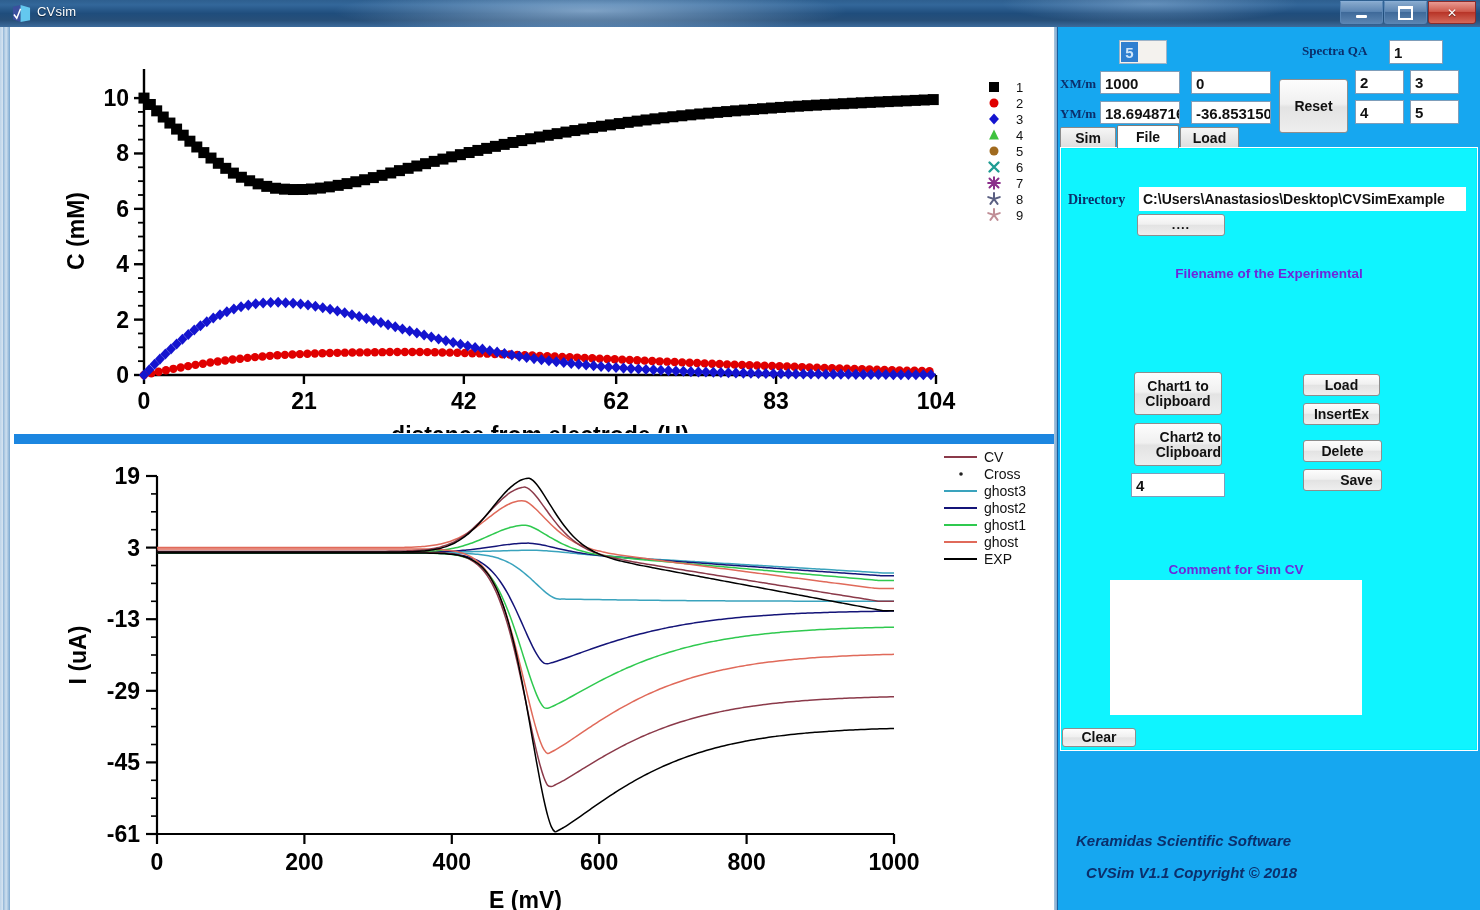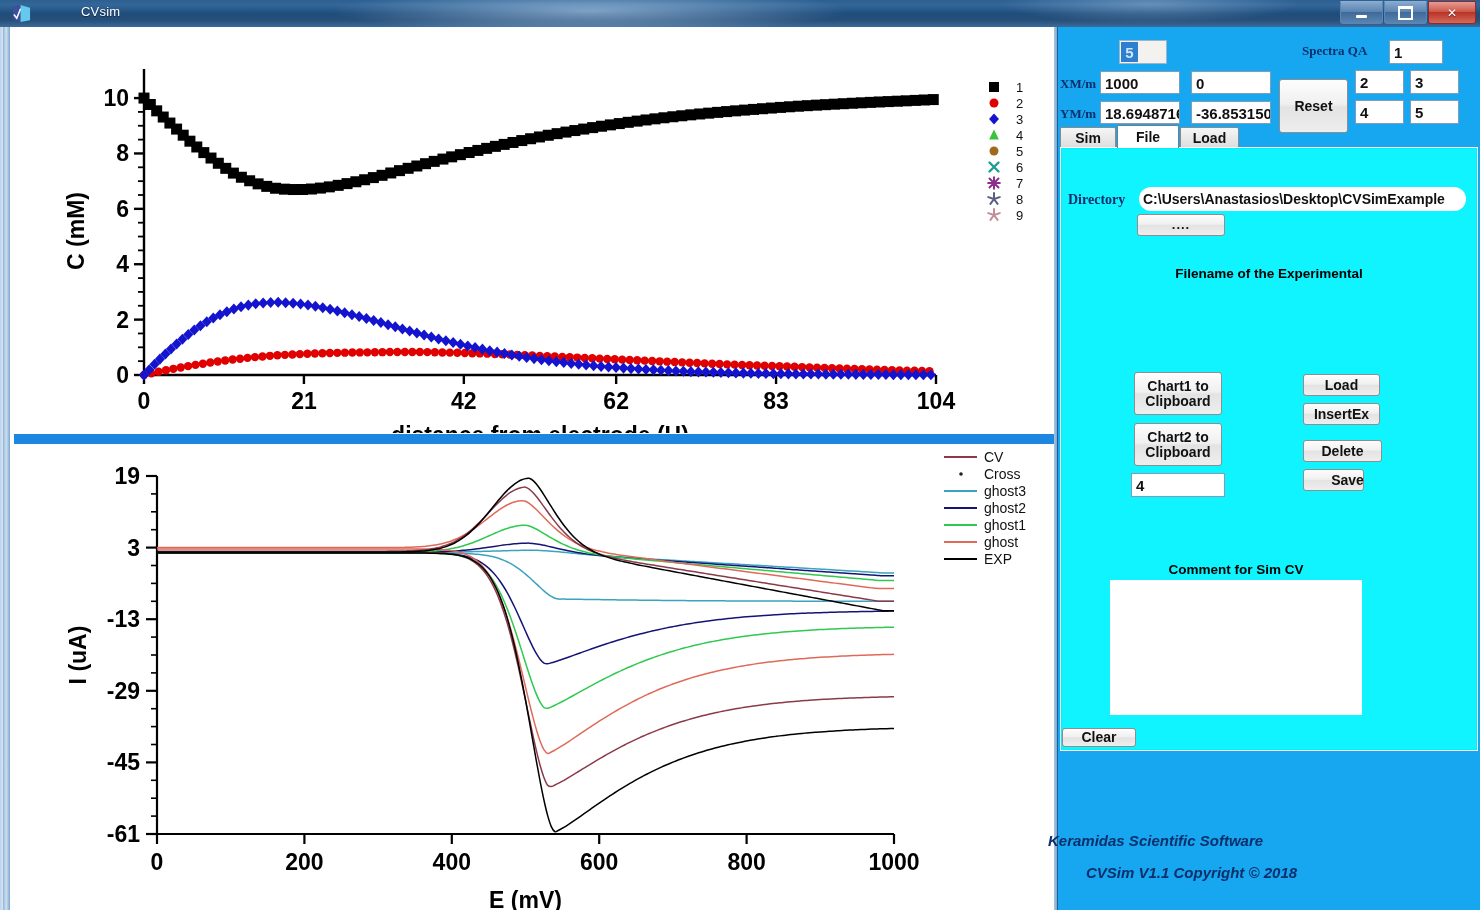--- a/index.html
+++ b/index.html
@@ -28,21 +28,20 @@
     background:radial-gradient(ellipse at 50% 50%, rgba(190,220,250,.35), rgba(190,220,250,0) 70%);
     pointer-events:none;
   }
   .tb-ico{
     position:absolute;left:12px;top:4px;width:19px;height:19px;
   }
   .tb-title{
     position:absolute;left:37px;top:4px;
     font-size:13px;color:#ffffff;letter-spacing:.2px;
     text-shadow:0 1px 1px rgba(0,0,0,.55);
-    margin-left:44px;
   }
   .winbtns{position:absolute;right:4px;top:1px;display:flex;gap:0;}
   .wbtn{
     width:41px;height:21px;margin-left:1px;
     border:1px solid #5a86b5;border-top-color:#89aed6;
     border-radius:0 0 3px 3px;
     background:linear-gradient(180deg,#87a9cd 0%,#5d86b3 45%,#3f6a9a 50%,#5b84b0 100%);
     position:relative;cursor:pointer;
   }
   .wbtn.close{
@@ -141,21 +140,21 @@
 
   .tabbody{
     position:absolute;left:1060px;top:147px;width:418px;height:604px;
     background:#00f0ff;border:1px solid #ffffff;box-sizing:border-box;
   }
   .panelfill{
     position:absolute;left:1062px;top:149px;width:414px;height:600px;
     background:#0ff4ff;
   }
   .hdrband{
-    position:absolute;background:#0ff4ff;color:#000000;font-weight:bold;font-size:13.5px;
+    position:absolute;background:#0ff4ff;color:#6d28d9;font-weight:bold;font-size:13.5px;
     text-align:center;font-family:"Liberation Sans",sans-serif;
   }
   .wfield{
     position:absolute;background:#ffffff;box-sizing:border-box;
     font-size:14px;font-weight:bold;color:#111;padding:2px 4px;
     font-family:"Liberation Sans",sans-serif;white-space:nowrap;overflow:hidden;
   }
   .commentbox{
     position:absolute;left:1110px;top:580px;width:252px;height:135px;
     background:#ffffff;border:1px solid #ffffff;box-sizing:border-box;
@@ -685,36 +684,36 @@
   <div class="tabs">
     <div class="tab" style="left:0px;width:56px;">Sim</div>
     <div class="tab active" style="left:57px;width:62px;">File</div>
     <div class="tab" style="left:120px;width:59px;">Load</div>
   </div>
 
   <div class="tabbody"></div>
   <div class="panelfill"></div>
 
   <div class="lbl" style="left:1068px;top:192px;font-size:14px;">Directory</div>
-  <div class="wfield" style="left:1139px;top:187px;width:327px;height:24px;line-height:20px;border-radius:12px;">C:\Users\Anastasios\Desktop\CVSimExample</div>
+  <div class="wfield" style="left:1139px;top:187px;width:327px;height:24px;line-height:20px;">C:\Users\Anastasios\Desktop\CVSimExample</div>
   <div class="btn" style="left:1137px;top:214px;width:88px;height:22px;font-size:13px;letter-spacing:1px;">....</div>
 
   <div class="hdrband" style="left:1062px;top:265px;width:414px;height:18px;line-height:18px;">Filename of the Experimental</div>
 
 
   <div class="btn" style="left:1134px;top:372px;width:88px;height:43px;">Chart1 to Clipboard</div>
-  <div class="btn" style="left:1134px;top:423px;width:88px;height:43px;">Chart2 to Clipboard</div>
+  <div class="btn" style="left:1134px;top:423px;width:88px;height:43px;text-align:right;">Chart2 to Clipboard</div>
   <div class="numbox" style="left:1131px;top:473px;width:94px;height:24px;">4</div>
 
   <div class="btn" style="left:1303px;top:374px;width:77px;height:22px;">Load</div>
   <div class="btn" style="left:1303px;top:403px;width:77px;height:22px;">InsertEx</div>
   <div class="btn" style="left:1303px;top:440px;width:79px;height:22px;">Delete</div>
-  <div class="btn" style="left:1303px;top:469px;width:61px;height:22px;padding-left:28px;">Save</div>
+  <div class="btn" style="left:1303px;top:469px;width:79px;height:22px;padding-left:28px;">Save</div>
 
   <div class="hdrband" style="left:1110px;top:561px;width:252px;height:18px;line-height:18px;">Comment for Sim CV</div>
   <textarea class="commentbox" placeholder="" style=""></textarea>
 
   <div class="btn" style="left:1062px;top:728px;width:74px;height:19px;">Clear</div>
 
-  <div class="footer-txt" style="left:1048px;top:832px;">Keramidas Scientific Software</div>
+  <div class="footer-txt" style="left:1076px;top:832px;">Keramidas Scientific Software</div>
   <div class="footer-txt" style="left:1086px;top:864px;">CVSim V1.1 Copyright ©  2018</div>
 
 </div>
 
 </body></html>

